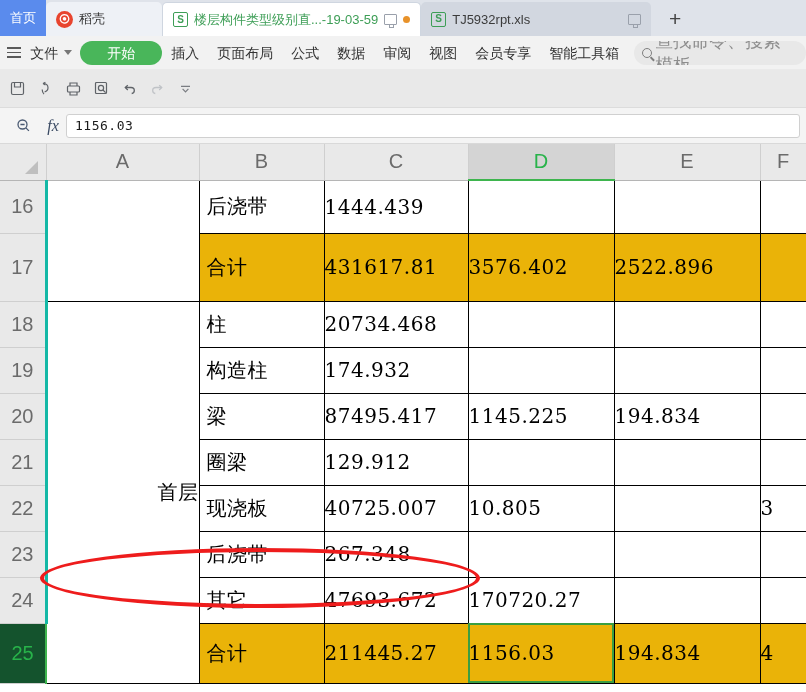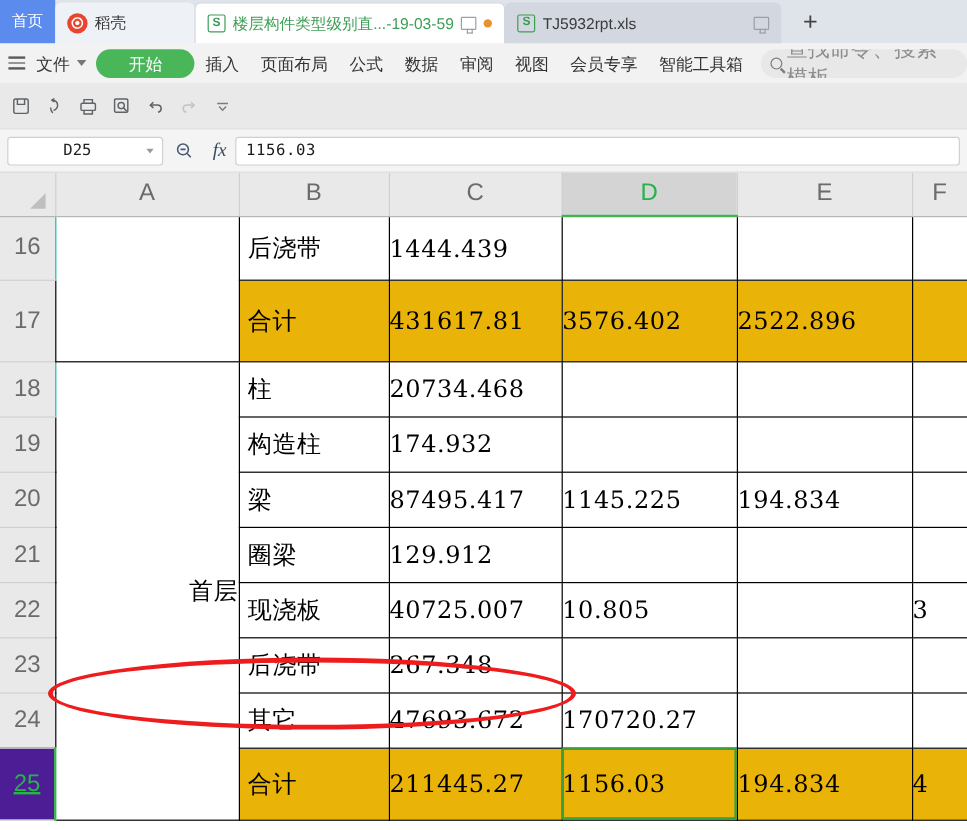--- a/index.html
+++ b/index.html
@@ -284,34 +284,33 @@
     content: "";
     position: absolute;
     right: 8px; bottom: 6px;
     width: 0; height: 0;
     border-left: 13px solid transparent;
     border-bottom: 13px solid #bfbfbf;
   }
   .rowhdr {
     width: 46px;
     background: #e9e9e9;
-    border-right: 1px solid #14b8a6;
+    border-right: 3px solid #14b8a6;
     border-bottom: 1px solid #cfcfcf;
     font-size: 20px;
     color: #6b6b6b;
     text-align: center;
     vertical-align: middle;
     font-weight: normal;
     font-family: "Liberation Sans", sans-serif;
   }
   .rowhdr.sel {
-    background: #4c1d95;
+    background: #14532d;
     color: #28b34a;
     border-right: 2px solid #3eb54e;
-    text-decoration: underline;
   }
   td.cell {
     border-right: 1px solid #000;
     border-bottom: 1px solid #000;
     font-family: "DejaVu Serif", serif;
     font-size: 20px;
     color: #000;
     vertical-align: middle;
     background: #fff;
     letter-spacing: 0.5px;
@@ -426,24 +425,20 @@
     </svg>
   </span>
   <span class="qat-btn">
     <svg width="17" height="17" viewBox="0 0 17 17" fill="none" stroke="#7a7d82" stroke-width="1.2">
       <path d="M4 6.3h9M5.6 8.8l2.9 3 2.9-3"></path>
     </svg>
   </span>
 </div>
 
 <div class="formulabar">
-  <div class="namebox">
-    <span class="nb-text">D25</span>
-    <span class="nb-caret"></span>
-  </div>
   <div class="fb-zoom">
     <svg width="17" height="17" viewBox="0 0 17 17" fill="none" stroke="#4a5a72" stroke-width="1.3">
       <circle cx="7.5" cy="7.5" r="4.5"></circle>
       <path d="M5.4 7.5h4.2M10.9 10.9l3 3"></path>
     </svg>
   </div>
   <div class="fb-fx">fx</div>
   <div class="fb-input">1156.03</div>
 </div>
 

